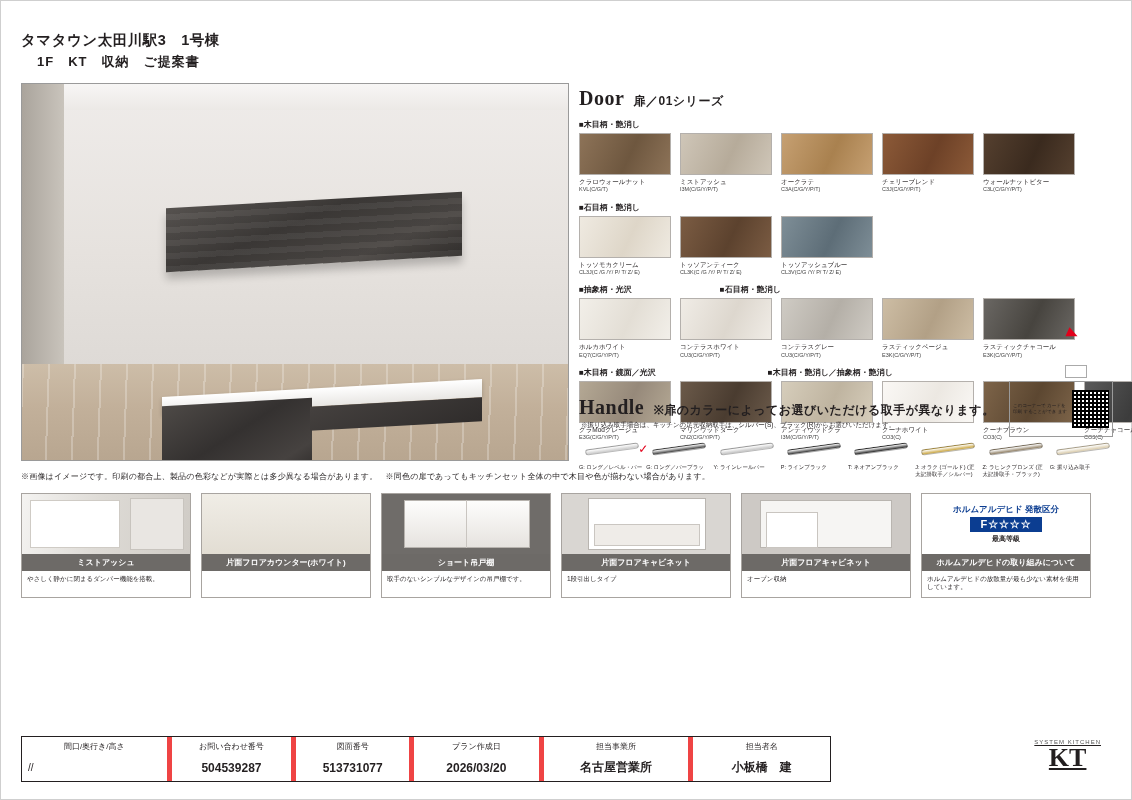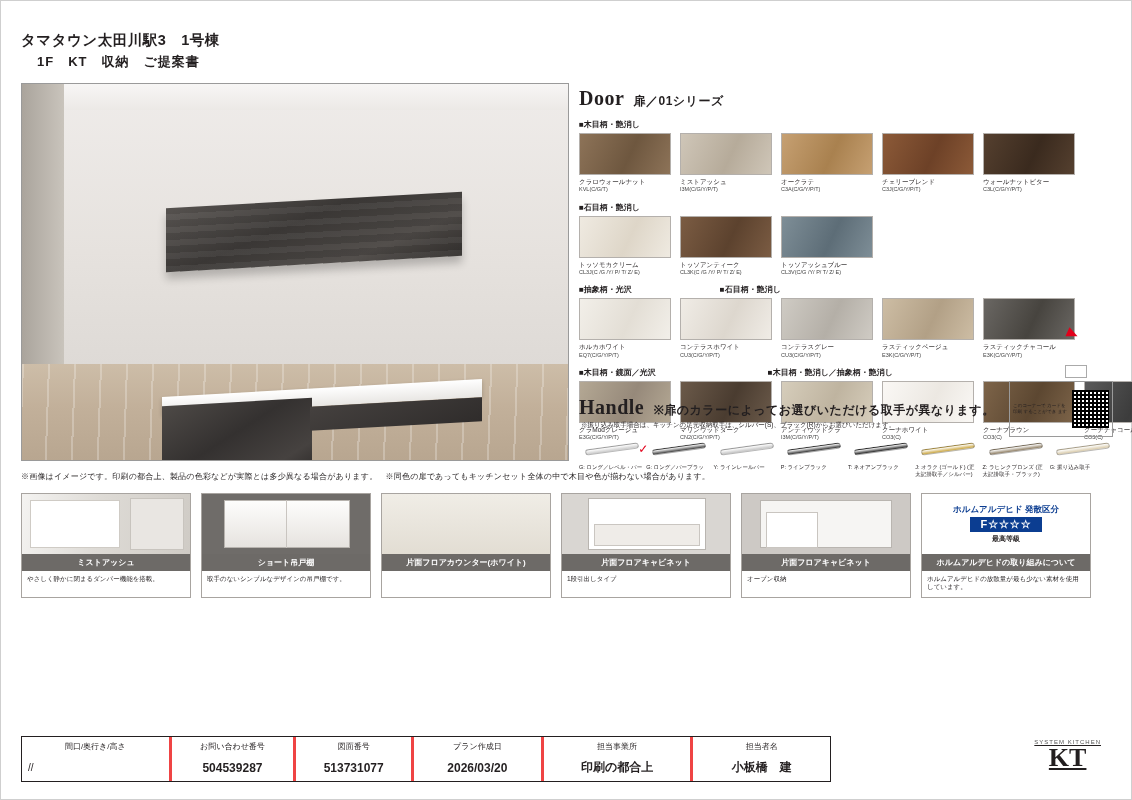--- a/index.html
+++ b/index.html
@@ -157,21 +157,21 @@
   .f4 .t1 { font-size:8.5px; font-weight:bold; color:#0b3d91; line-height:1.2; text-align:center;}
   .f4 .fbox { margin-top:2px; background:#0b3d91; color:#fff; font-size:11px;
     font-weight:bold; padding:1px 10px; letter-spacing:1px; }
   .f4 .t2 { font-size:7px; font-weight:bold; margin-top:2px; }
 
   
   .btable {
     position:absolute; left:20px; top:735px; width:810px; height:46px;
     border:1px solid #231f20; display:flex;
   }
-  .bcol { border-right:3px solid #ef4444; height:100%;
+  .bcol { border-right:5px solid #ef4444; height:100%;
     display:flex; flex-direction:column; }
   .bcol:last-child { border-right:none; }
   .bcol .bh { font-size:8px; text-align:center; padding:4px 0 2px; }
   .bcol .bv { flex:1; display:flex; align-items:center; justify-content:center;
     font-size:12px; font-weight:bold; }
   .bcol.left .bv { justify-content:flex-start; padding-left:6px; font-size:10px; font-weight:normal;}
   .kt {
     position:absolute; right:30px; top:738px; text-align:center;text-decoration:underline;
   }
   .kt .k1 { font-size:6px; letter-spacing:1px; color:#555; }
@@ -402,31 +402,31 @@
   <div class="cards" id="cards">
       <div class="card">
         <div class="ph" style="background: linear-gradient(100deg, rgb(244, 243, 241) 0%, rgb(222, 219, 214) 45%, rgb(207, 203, 197) 100%);">
           <div style="position:absolute;left:8px;top:6px;width:90px;height:48px;background:#fff;border:1px solid #cfcbc5"></div>
           <div style="position:absolute;left:108px;top:4px;width:54px;height:52px;background:#e9e6e2;border:1px solid #c8c4be"></div>
         </div>
         <div class="tt">ミストアッシュ</div>
         <div class="ds">やさしく静かに閉まるダンパー機能を搭載。</div>
       </div>
       <div class="card">
+        <div class="ph" style="background: linear-gradient(rgb(240, 237, 230), rgb(226, 221, 211));"></div>
+        <div class="tt">片面フロアカウンター(ホワイト)</div>
+        <div class="ds"></div>
+      </div>
+      <div class="card">
         <div class="ph" style="background: rgb(111, 108, 105);">
           <div style="position:absolute;left:22px;top:6px;width:126px;height:48px;background:linear-gradient(180deg,#fdfdfc,#e6e3df);border:1px solid #b7b3ae"></div>
           <div style="position:absolute;left:84px;top:6px;width:1px;height:48px;background:#c9c5c0"></div>
         </div>
         <div class="tt">ショート吊戸棚</div>
         <div class="ds">取手のないシンプルなデザインの吊戸棚です。</div>
-      </div>
-      <div class="card">
-        <div class="ph" style="background: linear-gradient(rgb(240, 237, 230), rgb(226, 221, 211));"></div>
-        <div class="tt">片面フロアカウンター(ホワイト)</div>
-        <div class="ds"></div>
       </div>
       <div class="card">
         <div class="ph" style="background: rgb(217, 214, 210);">
           <div style="position:absolute;left:26px;top:4px;width:118px;height:52px;background:#fff;border:1px solid #b9b5b0"></div>
           <div style="position:absolute;left:32px;top:30px;width:106px;height:22px;background:#efece8;border:1px solid #cac6c1"></div>
         </div>
         <div class="tt">片面フロアキャビネット</div>
         <div class="ds">1段引出しタイプ</div>
       </div>
       <div class="card">
@@ -461,21 +461,21 @@
       <div class="bcol" style="width: 118px;">
         <div class="bh">図面番号</div>
         <div class="bv">513731077</div>
       </div>
       <div class="bcol" style="width: 130px;">
         <div class="bh">プラン作成日</div>
         <div class="bv">2026/03/20</div>
       </div>
       <div class="bcol" style="width: 150px;">
         <div class="bh">担当事業所</div>
-        <div class="bv">印刷の都合上</div>
+        <div class="bv">名古屋営業所</div>
       </div>
       <div class="bcol" style="width: 137px;">
         <div class="bh">担当者名</div>
         <div class="bv">小板橋　建</div>
       </div>
     </div>
   <div class="kt">
     <div class="k1">SYSTEM KITCHEN</div>
     <div class="k2">KT</div>
   </div>

